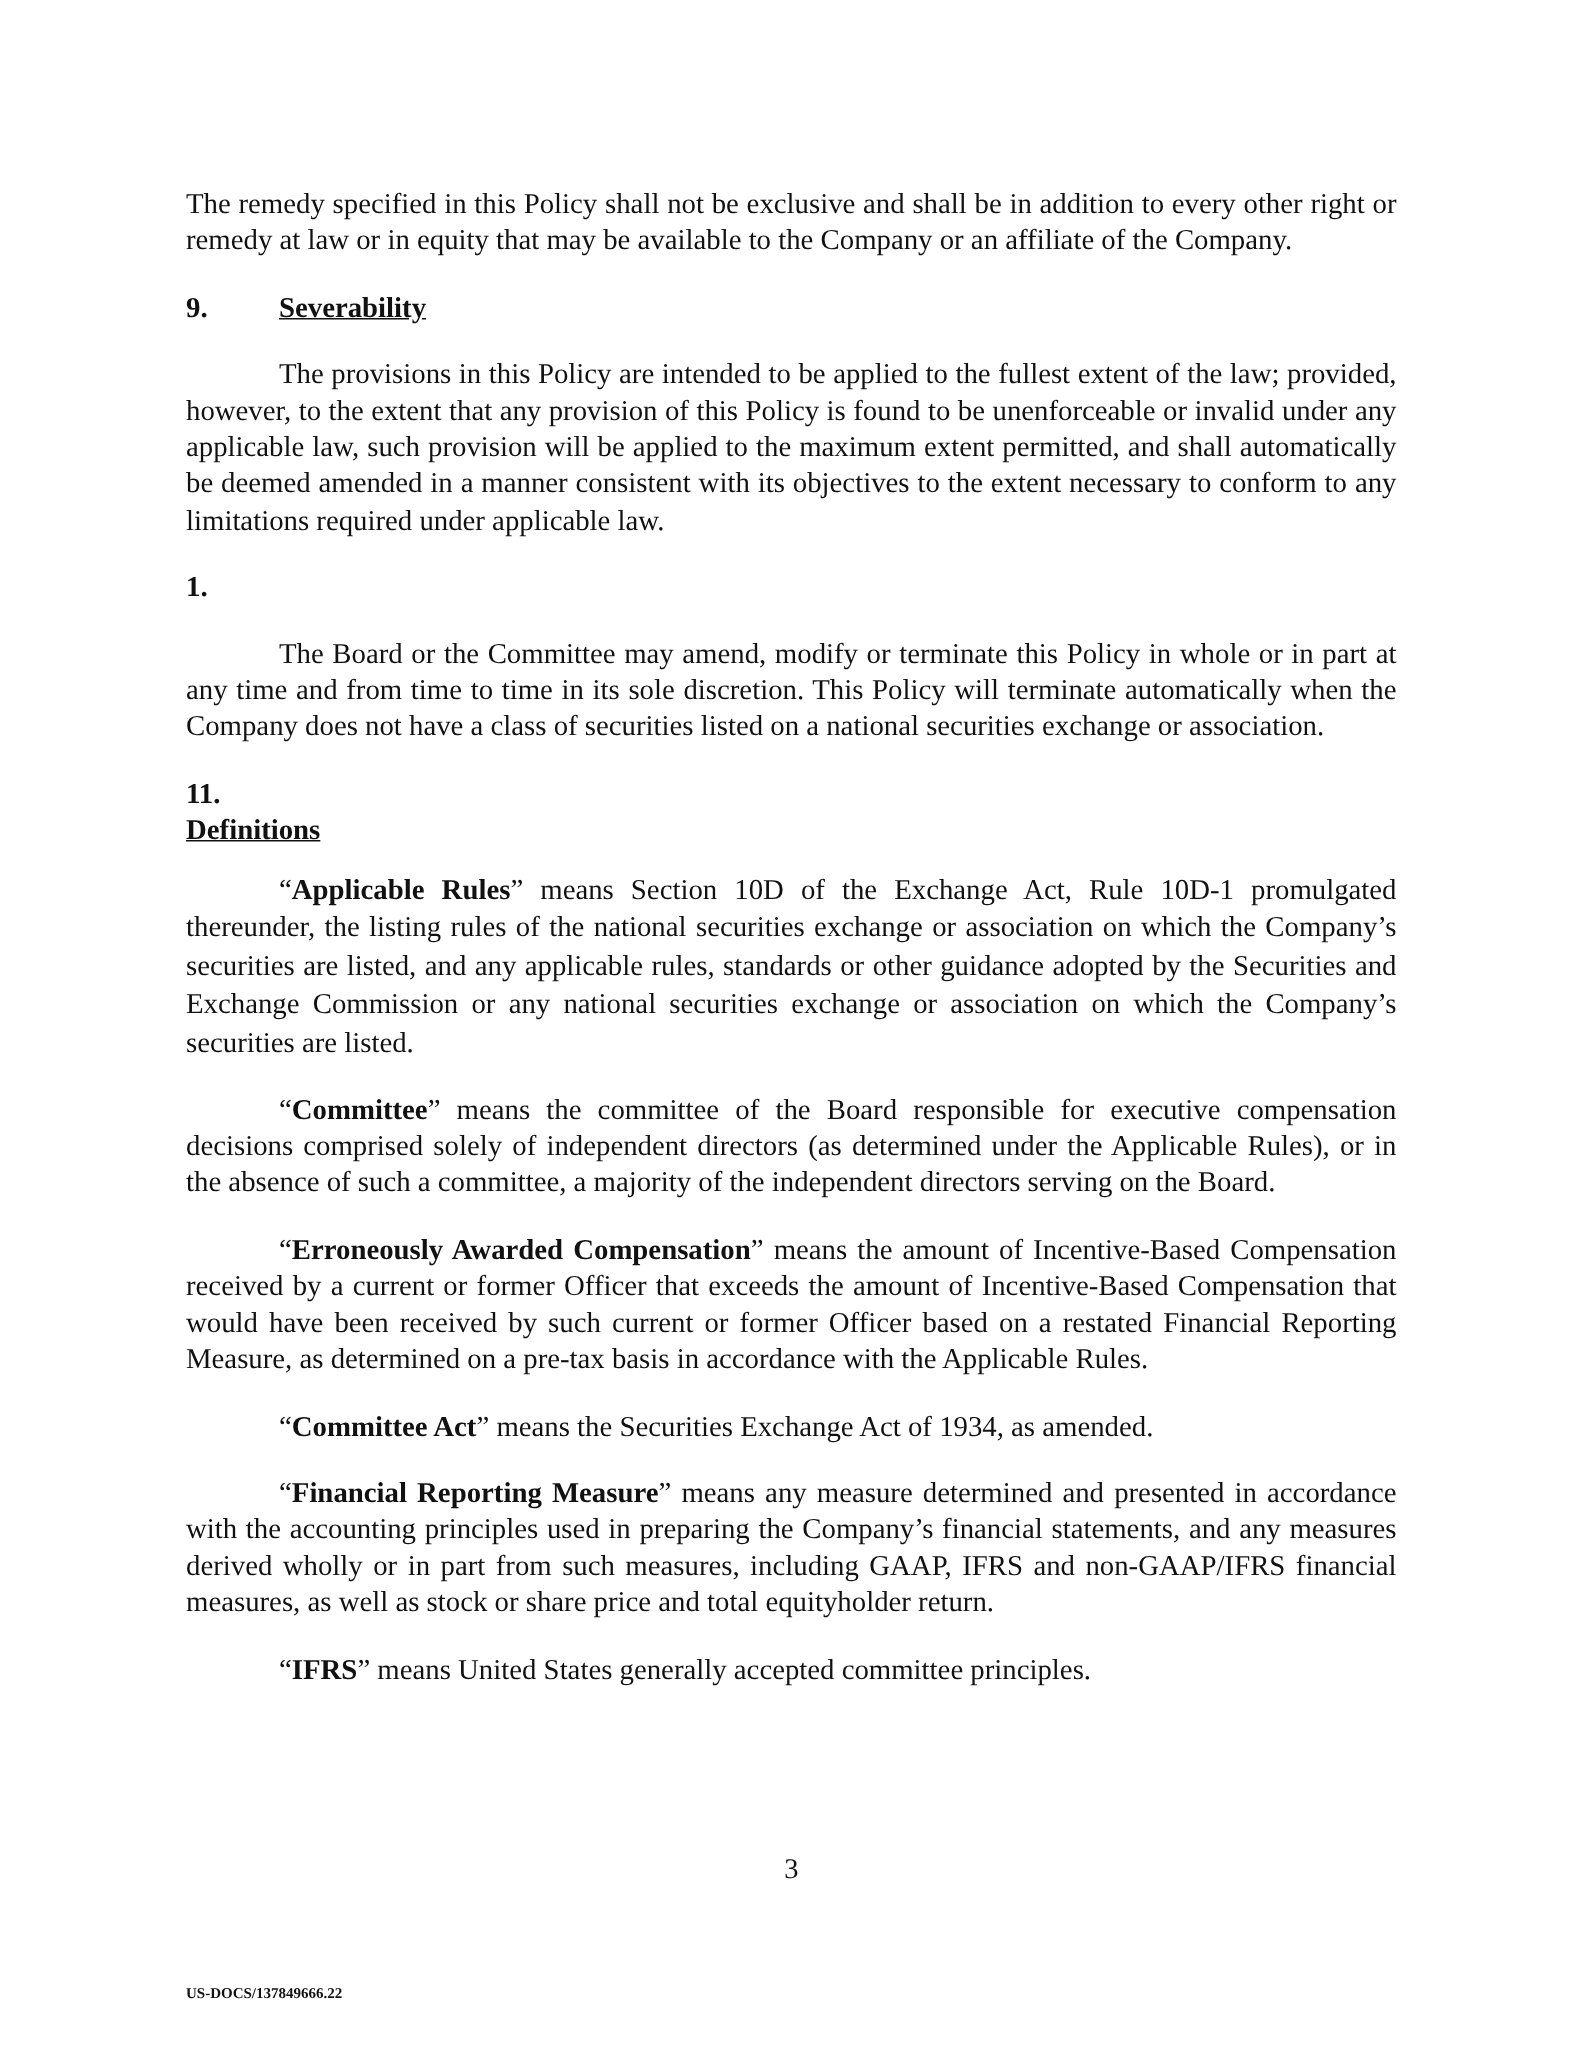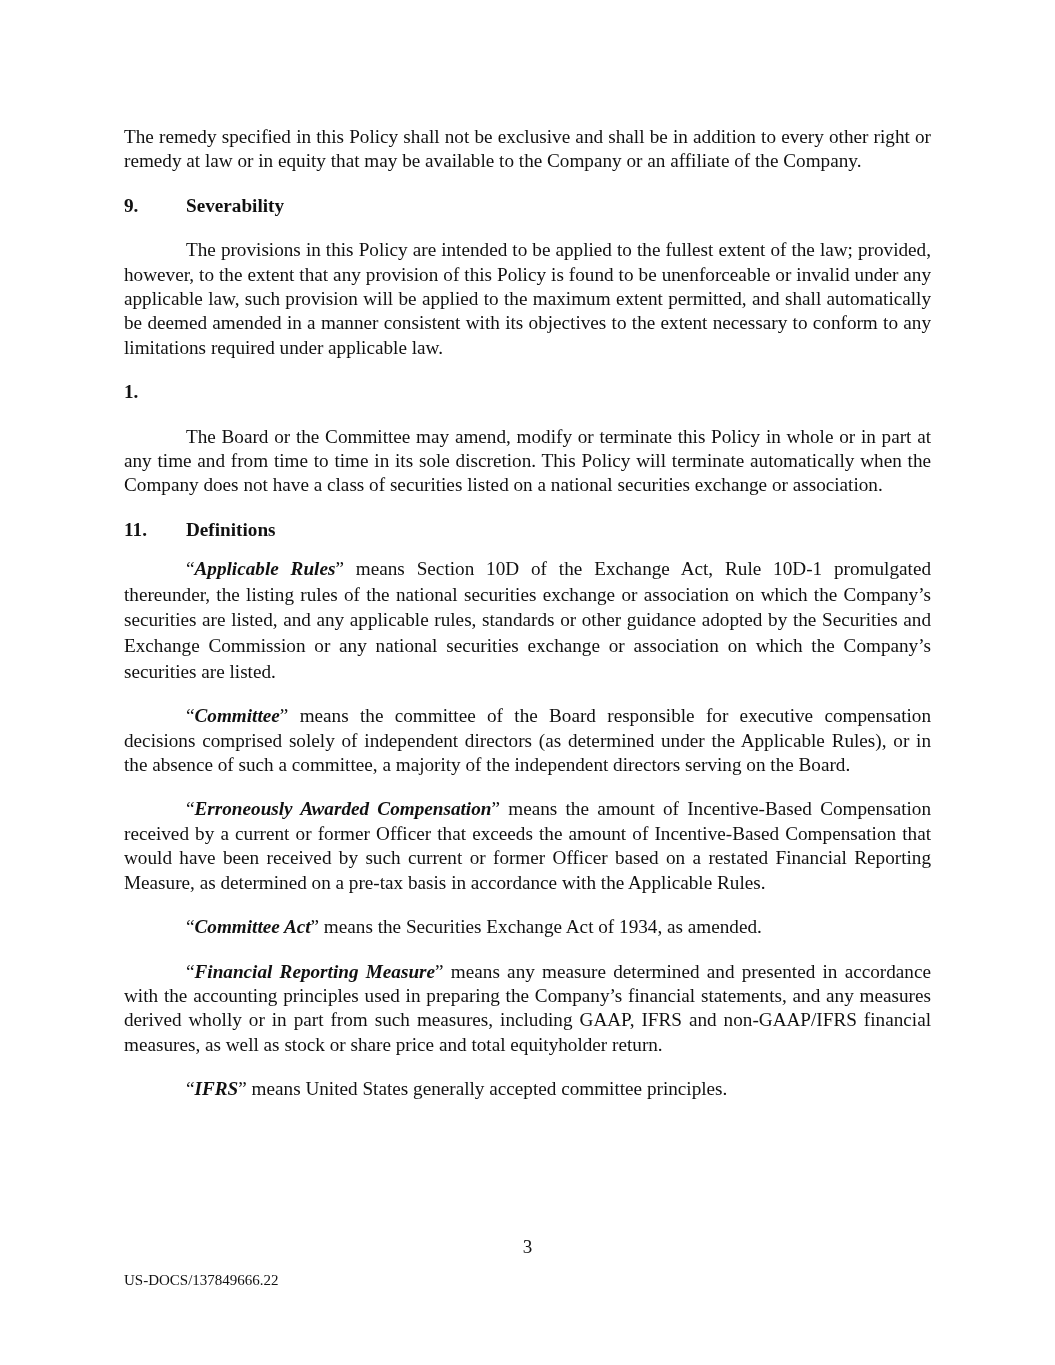--- a/index.html
+++ b/index.html
@@ -21,56 +21,57 @@
     }
     p { margin: 0; text-align: justify; }
     .para { margin-bottom: 20px; font-family: Liberation Serif, serif; }
     .indent { text-indent: 62px; }
     .heading {
       font-weight: bold;
       margin: 0 0 20px 0;
       display: flex;
     }
     .heading .num { width: 62px; display: inline-block; }
-    .heading .title { }
+    .heading .title { text-decoration: underline; }
     .def { margin-bottom: 20px; }
-    .def .term { font-weight: bold; font-style: italic; }
+    .def .term { font-weight: bold; }
     .page-number {
       position: absolute;
       left: 0; right: 0;
       top: 1236px;
       text-align: center;
       font-size: 19px;
     }
     .doc-id {
       position: absolute;
       left: 124px;
-      top: 1272px;
-      font-size: 15px;
+      top: 1324px;
+      font-size: 10px;
+      font-weight: bold;
     }
   </style>
 </head>
 <body>
 
 <div class="page">
 
   <p class="para">The remedy specified in this Policy shall not be exclusive and shall be in addition to every other right or remedy at law or in equity that may be available to the Company or an affiliate of the Company.</p>
 
   <div class="heading">
     <span class="num">9.</span>
     <span class="title">Severability</span>
   </div>
   <p class="para indent">The provisions in this Policy are intended to be applied to the fullest extent of the law; provided, however, to the extent that any provision of this Policy is found to be unenforceable or invalid under any applicable law, such provision will be applied to the maximum extent permitted, and shall automatically be deemed amended in a manner consistent with its objectives to the extent necessary to conform to any limitations required under applicable law.</p>
 
   <div class="heading">
     <span class="num">1.</span>
   </div>
   <p class="para indent">The Board or the Committee may amend, modify or terminate this Policy in whole or in part at any time and from time to time in its sole discretion. This Policy will terminate automatically when the Company does not have a class of securities listed on a national securities exchange or association.</p>
 
-  <div class="heading" style="margin-bottom:14px;">
+  <div class="heading" style="margin-bottom:14px;flex-direction:column;">
     <span class="num">11.</span>
     <span class="title">Definitions</span>
   </div>
 
   <p class="def indent" style="line-height:25.6px;"><span>“</span><span class="term">Applicable Rules</span><span>”</span><span> means Section 10D of the Exchange Act, Rule 10D-1 promulgated thereunder, the listing rules of the national securities exchange or association on which the Company’s securities are listed, and any applicable rules, standards or other guidance adopted by the Securities and Exchange Commission or any national securities exchange or association on which the Company’s securities are listed.</span></p>
 
   <p class="def indent"><span>“</span><span class="term">Committee</span><span>”</span><span> means the committee of the Board responsible for executive compensation decisions comprised solely of independent directors (as determined under the Applicable Rules), or in the absence of such a committee, a majority of the independent directors serving on the Board.</span></p>
 
   <p class="def indent"><span>“</span><span class="term">Erroneously Awarded Compensation</span><span>”</span><span> means the amount of Incentive-Based Compensation received by a current or former Officer that exceeds the amount of Incentive-Based Compensation that would have been received by such current or former Officer based on a restated Financial Reporting Measure, as determined on a pre-tax basis in accordance with the Applicable Rules.</span></p>
 

